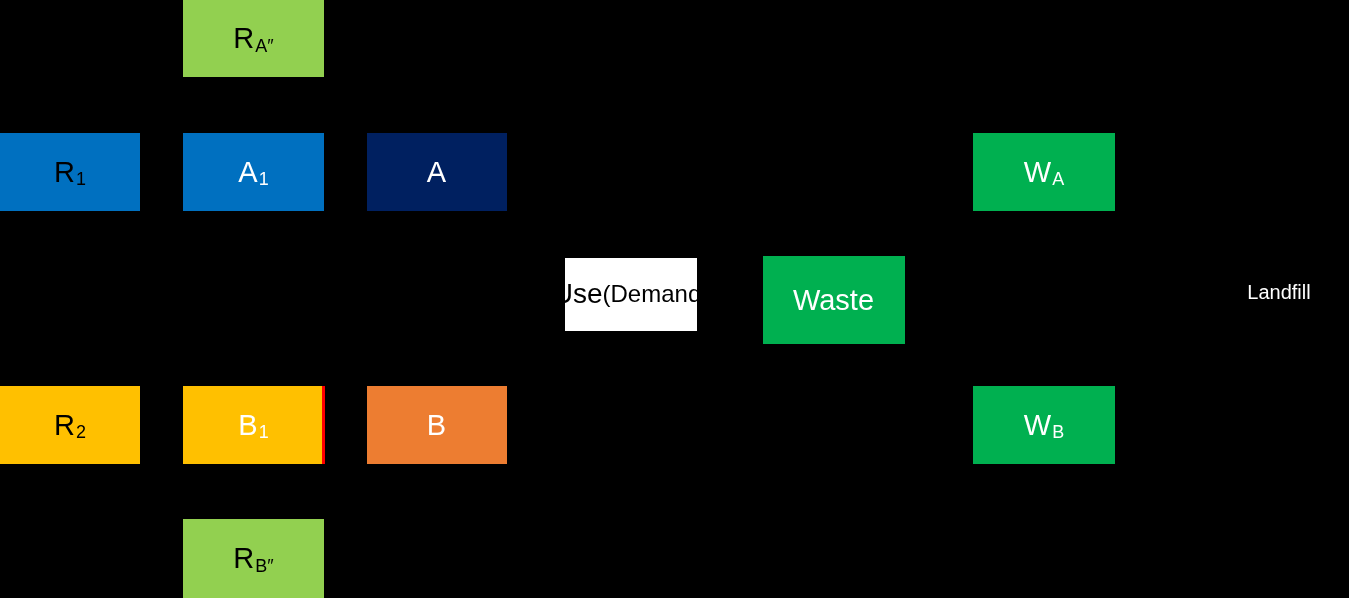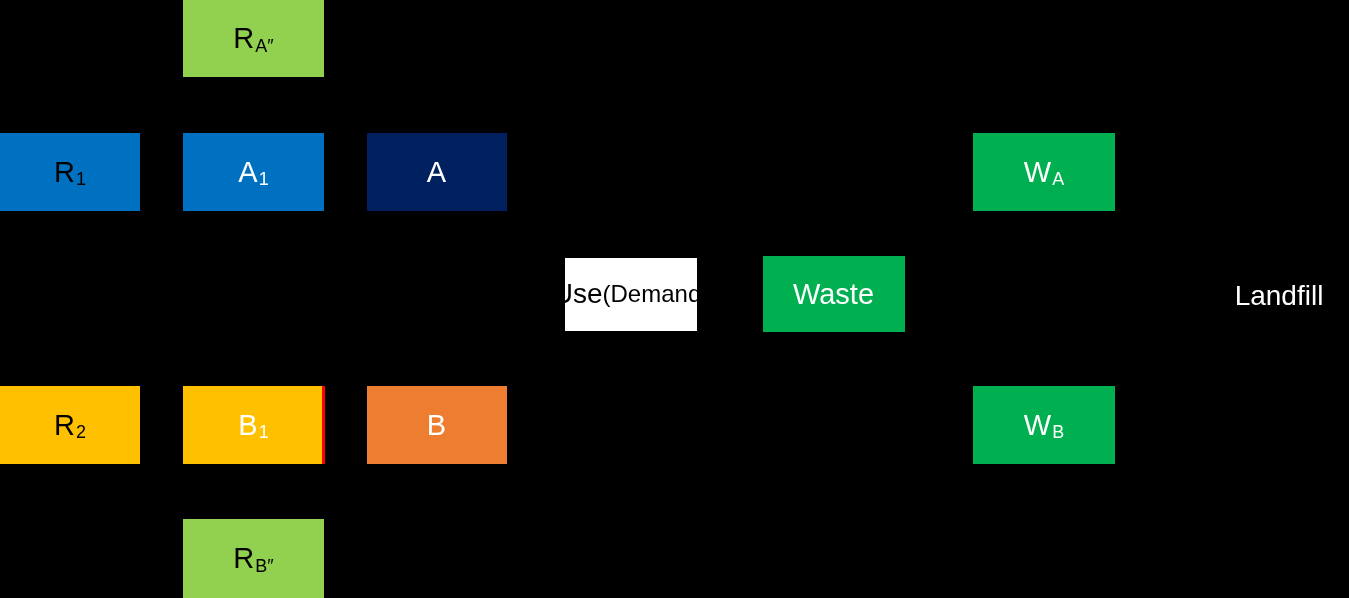--- a/index.html
+++ b/index.html
@@ -28,29 +28,29 @@
     margin-left:1px;
   }
   .n-ra2{left:183px;top:0;width:141px;height:77px;}
   .n-r1{left:0;top:133px;width:140px;height:78px;}
   .n-a1{left:183px;top:133px;width:141px;height:78px;}
   .n-a{left:367px;top:133px;width:140px;height:78px;}
   .n-wa{left:973px;top:133px;width:142px;height:78px;}
   .n-use{left:565px;top:258px;width:132px;height:73px;flex-direction:row;}
   .n-use .use-main{font-size:28px;line-height:1.1;}
   .n-use .use-sub{font-size:24px;line-height:1.2;}
-  .n-waste{left:763px;top:256px;width:142px;height:76px;}
+  .n-waste{left:763px;top:256px;width:142px;height:88px;}
   .n-r2{left:0;top:386px;width:140px;height:78px;}
   .n-b1{left:183px;top:386px;width:141px;height:78px;}
   .n-b{left:367px;top:386px;width:140px;height:78px;}
   .n-wb{left:973px;top:386px;width:142px;height:78px;}
   .n-rb2{left:183px;top:519px;width:141px;height:79px;}
   .landfill{
     position:absolute;left:1219px;top:281px;width:120px;
-    color:#FFFFFF;font-size:28px;text-align:center;line-height:1.1;
+    color:#FFFFFF;font-size:20px;text-align:center;line-height:1.1;
   }
   .red-line{
     position:absolute;left:322px;top:386px;width:3px;height:78px;
   }
 </style>
 </head>
 <body>
 
 <div id="canvas">
 

